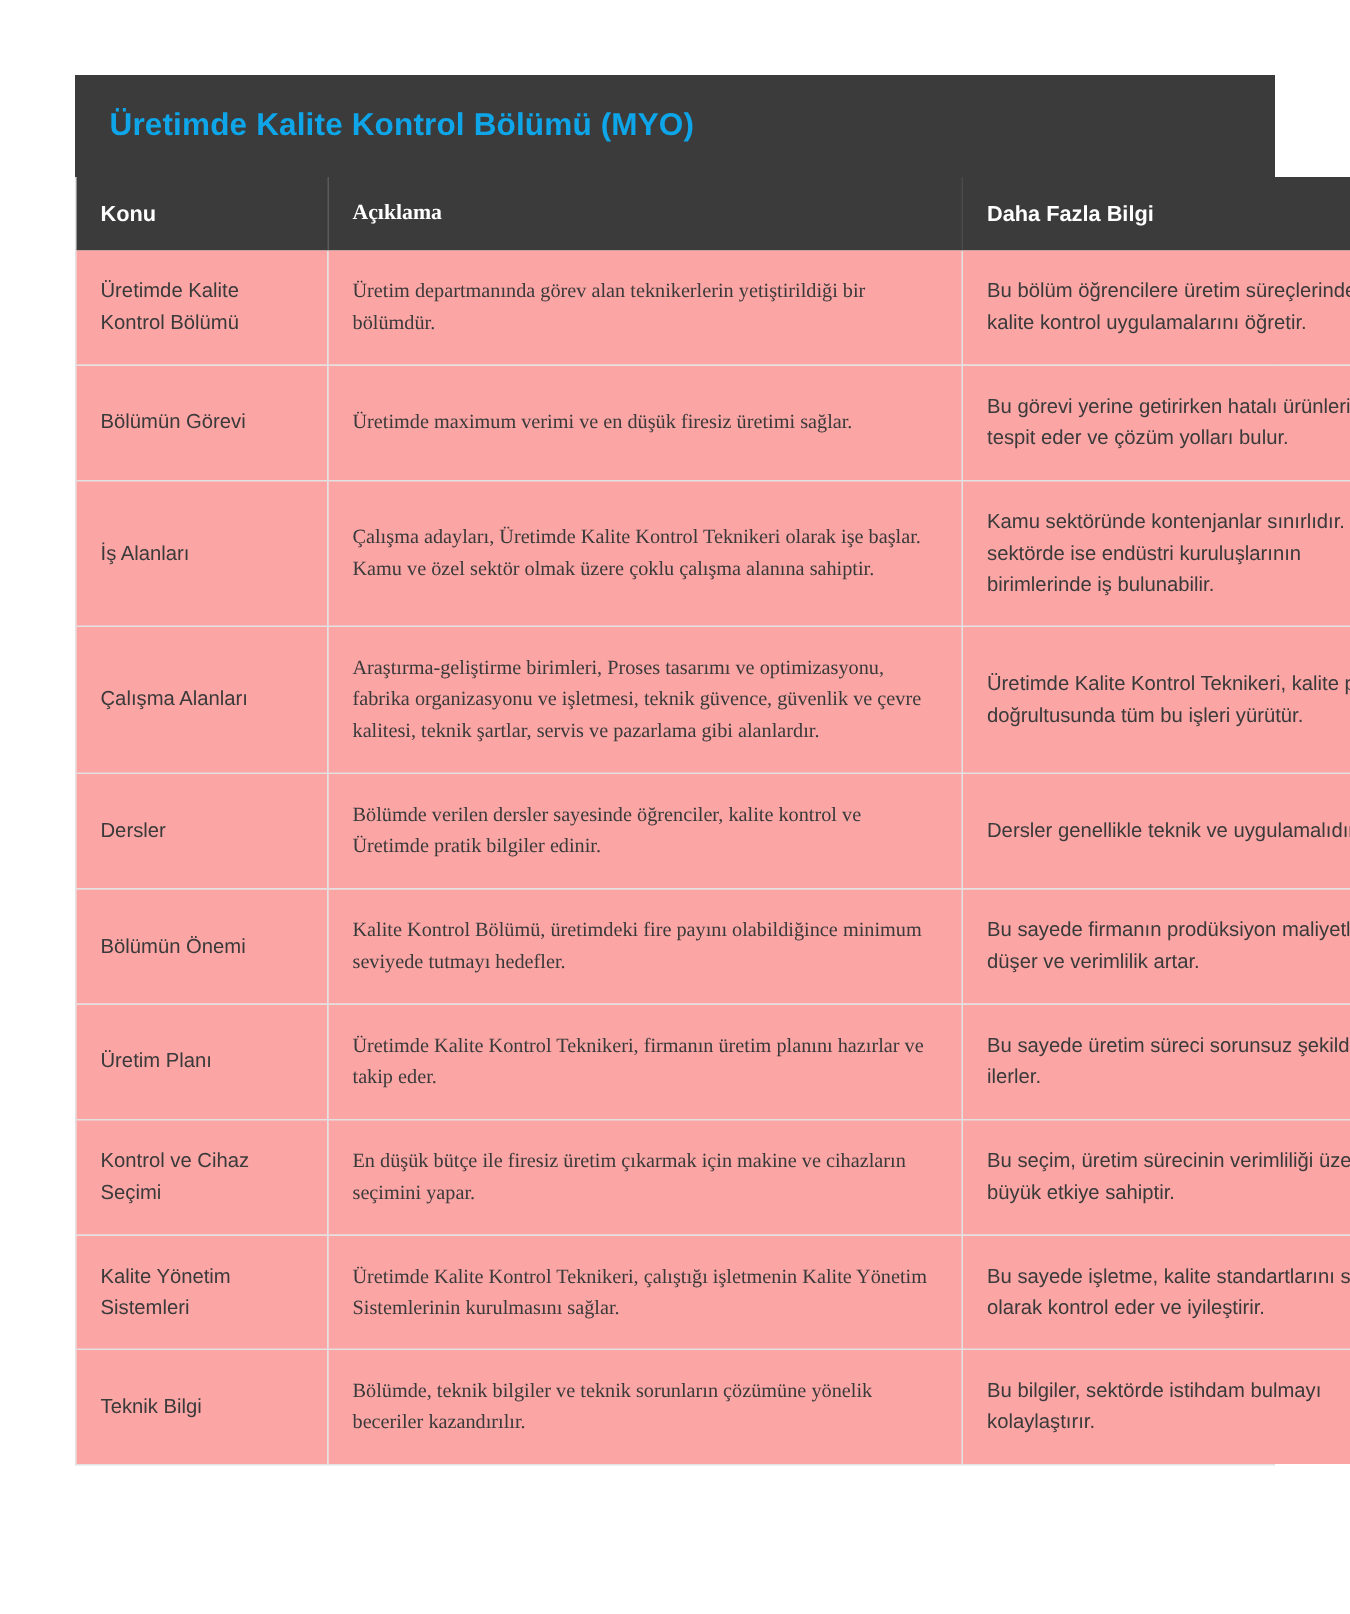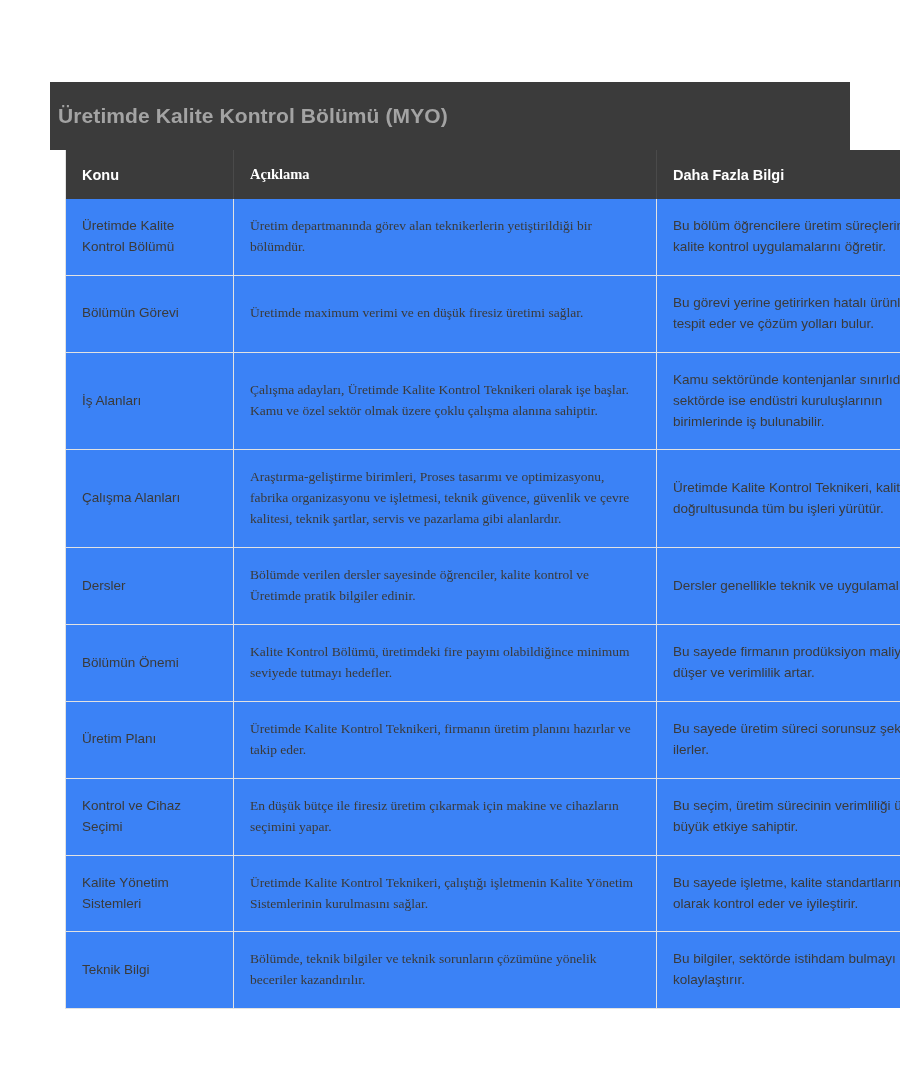--- a/index.html
+++ b/index.html
@@ -16,26 +16,25 @@
   }
   .page {
     width: 900px;
     min-height: 1076px;
     box-sizing: border-box;
     padding: 50px 50px 0 50px;
     background: #ffffff;
   }
   .title-bar {
     background: #3b3b3b;
-    color: #a3a3a3;
-    padding: 22px 8px;
+    color: #0ea5e9;
+    padding: 22px 23px;
     font-size: 21px;
     font-weight: bold;
     letter-spacing: 0.1px;
-    margin-top: 32px;
   }
   table.info-table {
     width: 800px;
     border-collapse: collapse;
     table-layout: fixed;
   }
   table.info-table thead th {
     background: #3b3b3b;
     color: #ffffff;
     text-align: left;
@@ -48,37 +47,36 @@
   table.info-table thead th:last-child {
     border-right: none;
   }
   table.info-table tbody td {
     font-size: 13.5px;
     line-height: 1.55;
     padding: 17px 16px;
     vertical-align: middle;
     border-bottom: 1px solid #e2e2e2;
     border-right: 1px solid #e2e2e2;
-    background: #3b82f6;
+    background: #fca5a5;
     color: #3a3a3a;
   }
   table.info-table tbody td:last-child {
     border-right: none;
   }
   table.info-table tbody tr:last-child td {
     border-bottom: none;
   }
   .col-topic { width: 135px; }
   .col-desc  { width: 390px; font-family: Liberation Serif, serif; }
   .col-more  { width: 275px; }
 
   .table-wrap {
     border: 1px solid #e2e2e2;
     border-top: none;
-    margin-left: 15px;
   }
   .footer {
     text-align: center;
     font-size: 14.5px;
     color: #555555;
     padding: 28px 0 24px 0;
     letter-spacing: 0.2px;
   }
 </style>
 </head>

